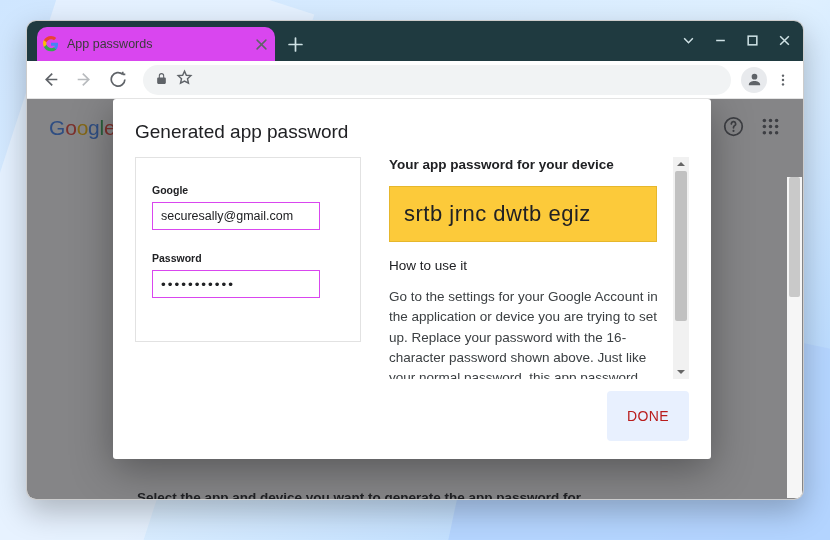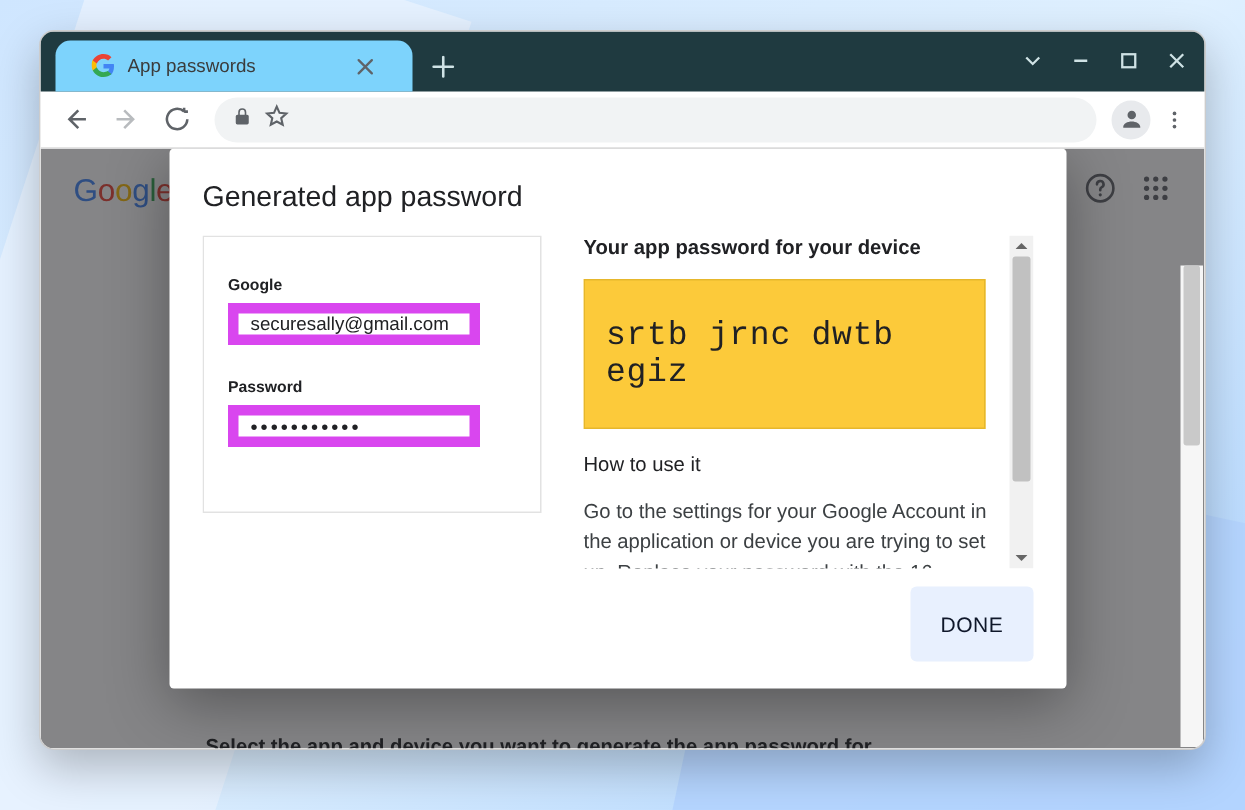--- a/index.html
+++ b/index.html
@@ -19,22 +19,22 @@
     background: #fff; border-radius: 10px; box-shadow: 0 12px 30px rgba(0,0,0,.25);
     overflow: hidden; display: flex; flex-direction: column;
     border:1px solid rgba(0,0,0,.2);
   }
   .titlebar {
     height: 40px; background: #1f3a40; display: flex; align-items: flex-end;
     position: relative;
   }
   .tab {
     margin-left: 10px; margin-bottom: 0; height: 34px; width: 238px;
-    background: #7dd3fc; border-radius: 10px 10px 0 0; display: flex; align-items: center;
-    padding: 0 24px; gap: 8px; position: relative;
+    background: #d946ef; border-radius: 10px 10px 0 0; display: flex; align-items: center;
+    padding: 0 6px; gap: 8px; position: relative;
   }
   .tab .favicon { width:16px; height:16px; }
   .tab .title { font-size: 12.5px; color:#3b3b3b; flex:1; white-space:nowrap; overflow:hidden; text-overflow:ellipsis;}
   .tab .close-x { width:16px; height:16px; display:flex; align-items:center; justify-content:center; cursor:pointer;}
   .tab .close-x svg { width:11px; height:11px; }
   .newtab { width:28px; height:28px; margin-left:6px; margin-bottom:3px; display:flex; align-items:center; justify-content:center; cursor:pointer;}
   .newtab svg { width:15px; height:15px; stroke:#cfe2e5; }
   .win-controls { position:absolute; right:4px; top:4px; display:flex; gap:2px;}
   .win-btn { width:30px; height:30px; display:flex; align-items:center; justify-content:center; cursor:pointer;}
   .win-btn svg { width:13px; height:13px; stroke:#cfe2e5; fill:none; stroke-width:1.4;}
@@ -71,42 +71,42 @@
     display:flex; flex-direction:column;
   }
   .modal h2 { font-size:19px; font-weight:400; color:#202124; margin-bottom:14px;}
   .modal-body { flex:1; display:flex; gap:28px; overflow:hidden;}
   .cred-card {
     width:226px; height:185px; border:1px solid #e2e2e2; padding:16px 16px;
   }
   .cred-card .lbl { font-size:10.5px; font-weight:700; color:#202124; margin-bottom:6px; margin-top:4px;}
   .cred-card .lbl:first-child{margin-top:10px;}
   .cred-card input {
-    width:168px; height:28px; border:7px solid #d946ef; font-size:12.5px; padding:0 8px; outline:none; color:#202124;
+    width:168px; height:28px; border:1px solid #d946ef; font-size:12.5px; padding:0 8px; outline:none; color:#202124;
     font-family:inherit;
   }
   .cred-card input[type=password]{ letter-spacing:2px; font-size:13.5px;}
   .cred-card .spacer{height:18px;}
   .right-col { flex:1; display:flex; position:relative;}
   .right-scroll { flex:1; overflow:hidden; padding-right:8px;}
   .right-scroll h4 { font-size:13.5px; font-weight:700; color:#202124; margin-bottom:14px;}
   .app-pwd {
-    background:#fcca3a; border:1px solid #e6b72c; padding:24px 14px; font-family:Liberation Mono, monospace;
+    background:#fcca3a; border:1px solid #e6b72c; padding:14px 14px; font-family:Liberation Sans, sans-serif;
     font-size:22px; letter-spacing:.5px; color:#202124; margin-bottom:16px; width:268px;
   }
   .howto-h { font-size:13.5px; font-weight:400; color:#202124; margin-bottom:14px;}
   .howto-p { font-size:13.5px; color:#3c4043; line-height:1.5;}
   .fake-scrollbar { width:16px; background:#f1f1f1; position:relative;}
   .fake-scrollbar .thumb { position:absolute; left:2px; right:2px; top:14px; height:150px; background:#c1c1c1; border-radius:2px;}
   .fake-scrollbar .arr { position:absolute; left:0; right:0; height:14px; display:flex; align-items:center; justify-content:center;}
   .fake-scrollbar .arr svg{width:8px;height:8px;fill:#666;}
   .fake-scrollbar .arr.top{top:0;} .fake-scrollbar .arr.bot{bottom:0;}
   .modal-footer { display:flex; justify-content:flex-end; padding-top:12px;}
   .done-btn {
-    background:#e8f0fe; color:#0f172a; font-size:14px; font-weight:500; border:none; padding:17px 20px;
+    background:#e8f0fe; color:#b91c1c; font-size:14px; font-weight:500; border:none; padding:17px 20px;
     border-radius:4px; cursor:pointer; letter-spacing:.4px;
   }
   .outer-scrollbar { position:absolute; right:1px; top:78px; bottom:1px; width:15px; background:#f6f6f6;}
   .outer-scrollbar .thumb{position:absolute;left:2px;right:2px;top:0;height:120px;background:#c9c9c9;border-radius:2px;}
 </style>
 </head>
 <body>
 
 <div class="desk">
   <div class="wall-stripe s1"></div>

